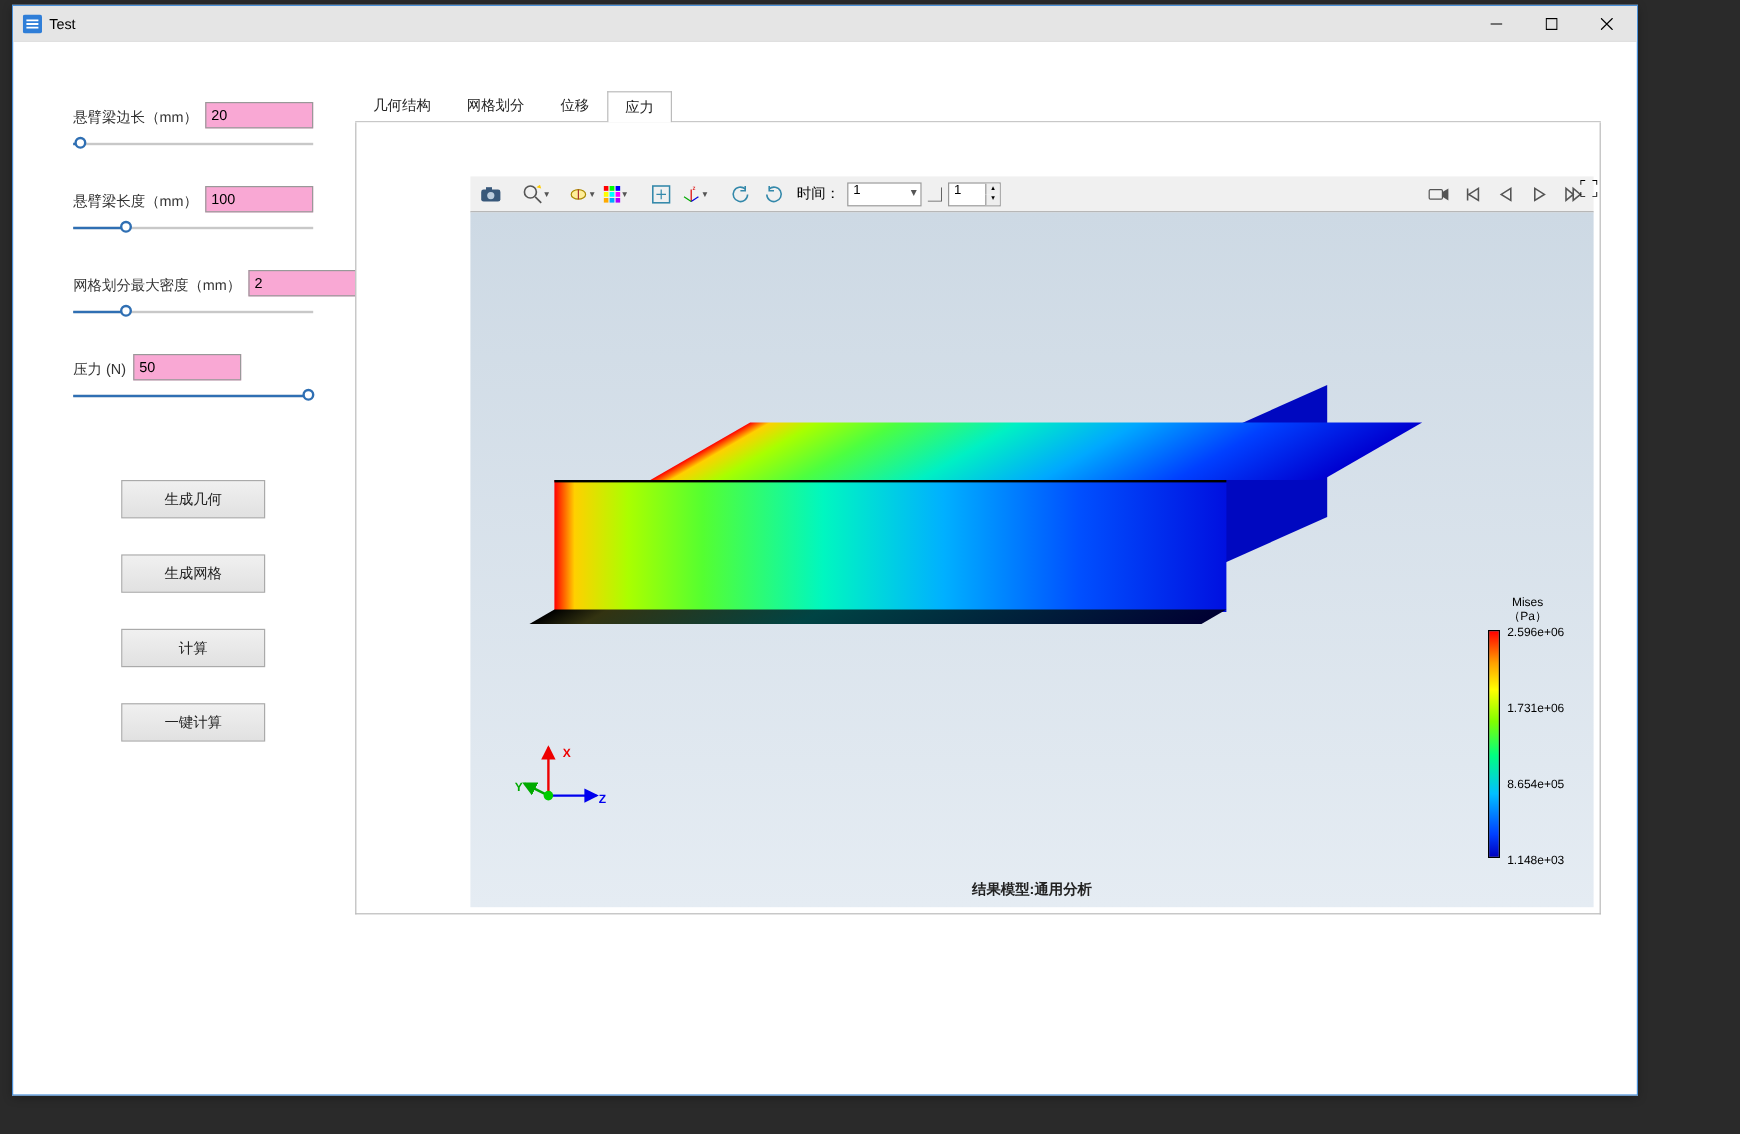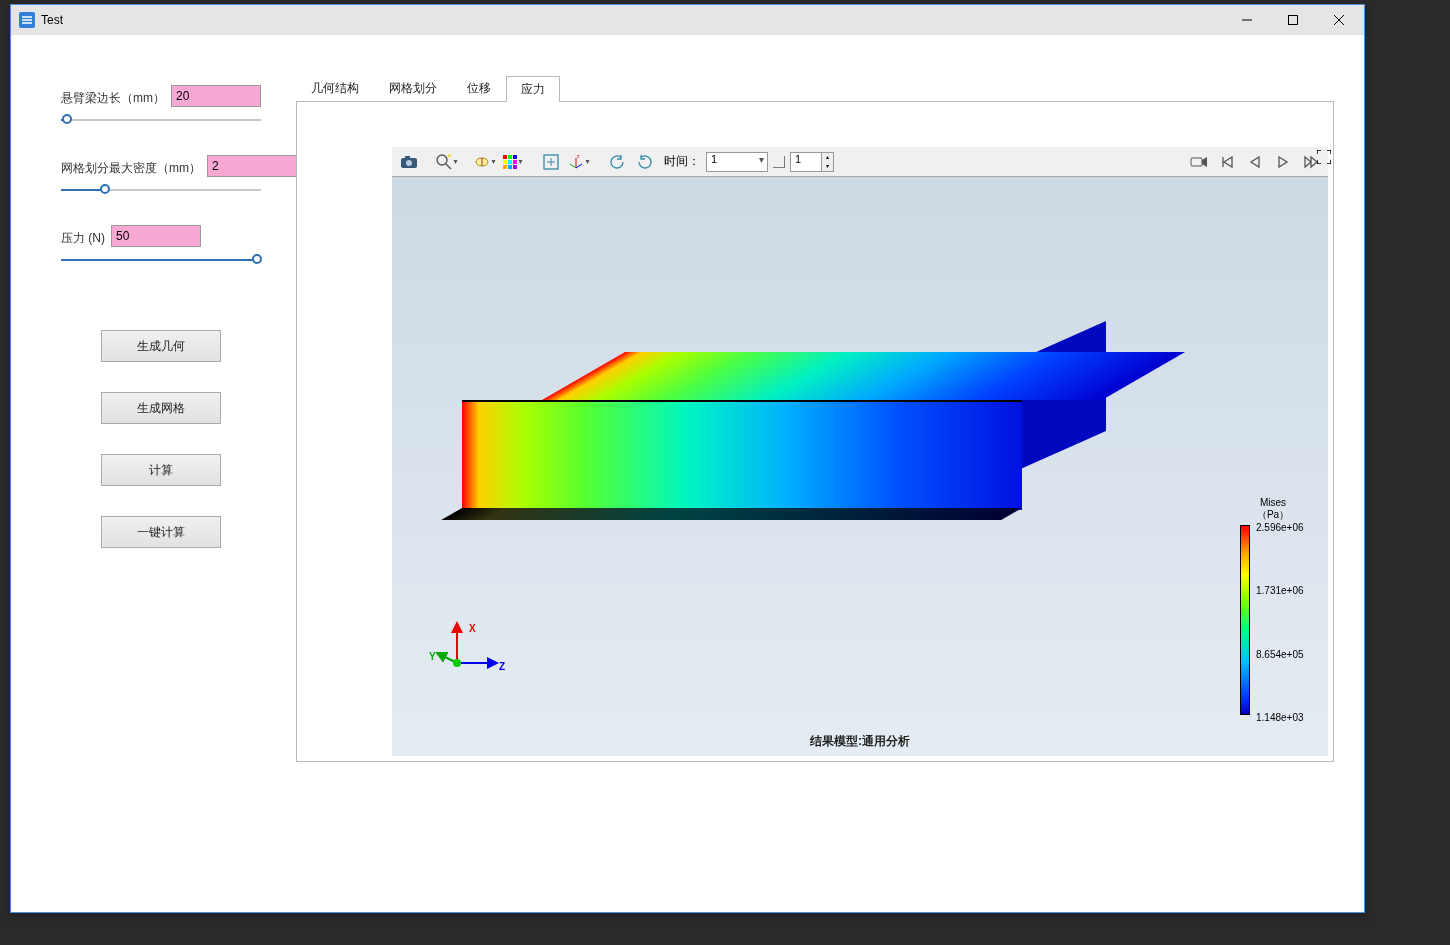--- a/index.html
+++ b/index.html
@@ -111,20 +111,31 @@
     <input class="field-input" value="20" style="">
   </div>
   <div class="slider-track">
     <div class="slider-line"></div>
     <div class="slider-fill" style="width:3%"></div>
     <div class="slider-thumb" style="left:3%"></div>
   </div>
           </div>
           <div class="field">
             <div class="field-row">
+    <span class="field-label">悬臂梁长度（mm）</span>
+    <input class="field-input" value="100" style="">
+  </div>
+  <div class="slider-track">
+    <div class="slider-line"></div>
+    <div class="slider-fill" style="width:22%"></div>
+    <div class="slider-thumb" style="left:22%"></div>
+  </div>
+          </div>
+          <div class="field">
+            <div class="field-row">
     <span class="field-label">网格划分最大密度（mm）</span>
     <input class="field-input" value="2" style="">
   </div>
   <div class="slider-track">
     <div class="slider-line"></div>
     <div class="slider-fill" style="width:22%"></div>
     <div class="slider-thumb" style="left:22%"></div>
   </div>
           </div>
           <div class="field">

